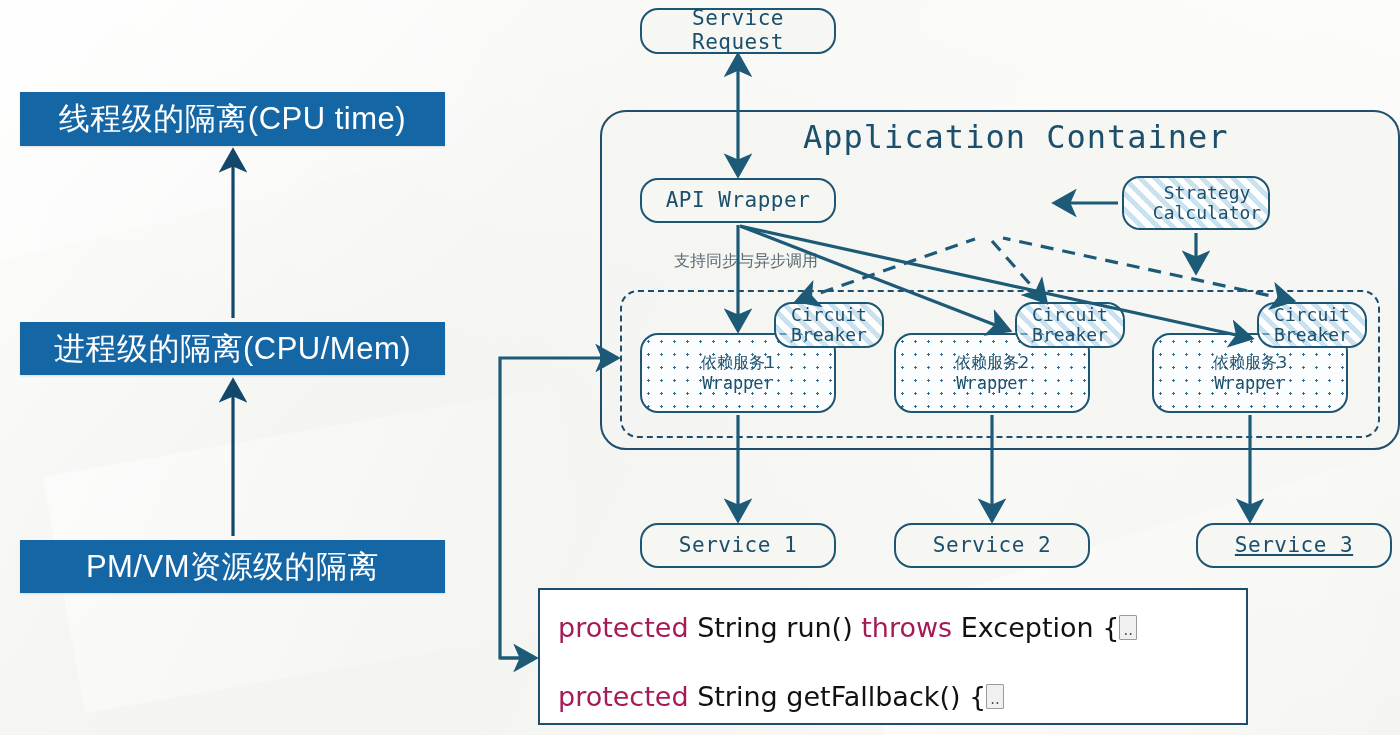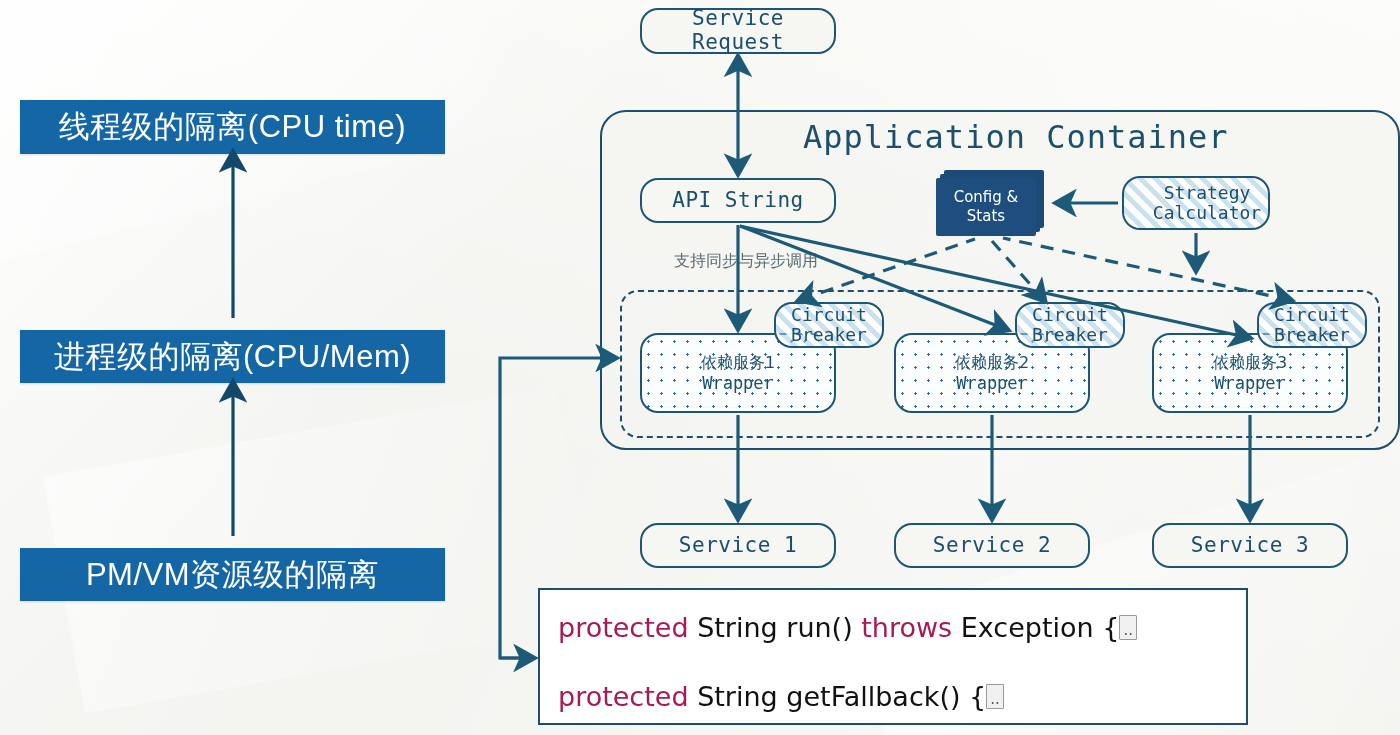--- a/index.html
+++ b/index.html
@@ -27,21 +27,20 @@
   
   .blue-bar {
     position: absolute;
     display: flex; align-items: center; justify-content: center;
     color: #ffffff;
     font-family: "Liberation Sans", sans-serif;
     font-size: 31px;
     letter-spacing: 0.5px;
     white-space: nowrap;
     box-shadow: 0 1px 2px rgba(0,0,0,0.12);
-    margin-top: 8px;
   }
 
   
   .node {
     position: absolute;
     box-sizing: border-box;
     display: flex; align-items: center; justify-content: center;
     text-align: center;
     color: #1b4f6b;
     font-family: "DejaVu Sans Mono", monospace;
@@ -164,35 +163,25 @@
   </div>
 
   <div class="node plain" style="left:640px; top:8px; width:196px; height:46px;">
     <span>Service Request</span>
   </div>
 
   <div class="container-box" style="left:600px; top:110px; width:800px; height:340px;"></div>
   <div class="container-title" style="left:803px; top:118px;">Application Container</div>
 
   <div class="node plain" style="left:640px; top:178px; width:196px; height:45px;">
-    <span>API String</span>
+    <span>API Wrapper</span>
   </div>
 
   <div class="note" style="left:674px; top:251px;">支持同步与异步调用</div>
 
-  <div class="stack-card" style="left:936px; top:170px; width:112px; height:66px;">
-    <div class="sheet" style="left:8px; top:0px; width:100px; height:58px;"></div>
-    <div class="sheet" style="left:4px; top:4px; width:100px; height:58px;"></div>
-    <div class="sheet top" style="left:0px; top:8px; width:100px; height:58px;">
-      <span>
-        <span>Config &amp;</span><br>
-        <span>Stats</span>
-      </span>
-    </div>
-  </div>
 
   <div class="node hatch" style="left:1122px; top:176px; width:148px; height:54px;padding-left:22px;">
     <span>
       <span>Strategy</span><br>
       <span>Calculator</span>
     </span>
   </div>
 
   <div class="dashed-box" style="left:620px; top:290px; width:760px; height:148px;"></div>
 
@@ -233,21 +222,21 @@
       <span>Breaker</span>
     </span>
   </div>
 
   <div class="node plain" style="left:640px; top:523px; width:196px; height:45px;">
     <span>Service 1</span>
   </div>
   <div class="node plain" style="left:894px; top:523px; width:196px; height:45px;">
     <span>Service 2</span>
   </div>
-  <div class="node plain" style="left:1152px; top:523px; width:196px; height:45px;">
+  <div class="node plain" style="left:1196px; top:523px; width:196px; height:45px;text-decoration:underline;">
     <span>Service 3</span>
   </div>
 
   <div class="code-panel" style="left:538px; top:588px; width:710px; height:137px;">
     <div class="code-line">
       <span class="kw">protected</span><span> String run() </span><span class="kw">throws</span><span> Exception {</span><span class="fold">..</span>
     </div>
     <div class="code-line">
       <span class="kw">protected</span><span> String getFallback() {</span><span class="fold">..</span>
     </div>

